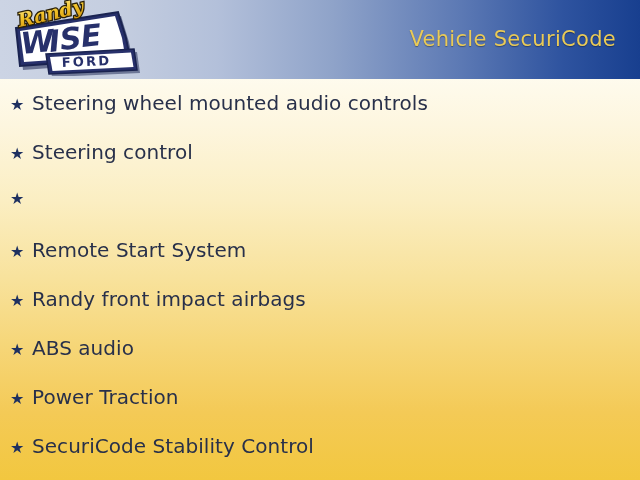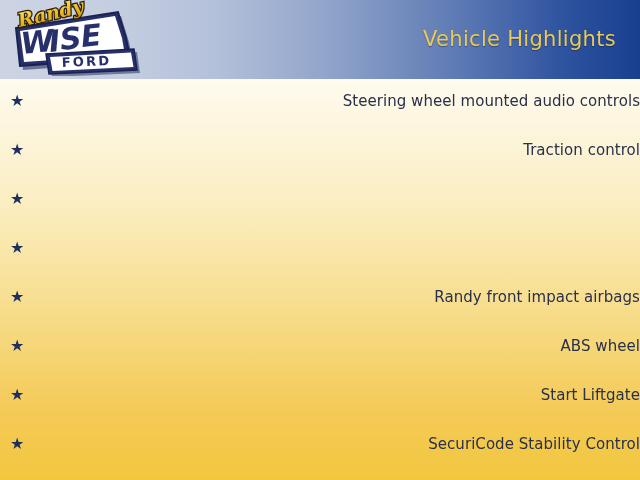--- a/index.html
+++ b/index.html
@@ -92,26 +92,25 @@
     flex:0 0 auto;
     width:22px;
     font-size:16px;
     line-height:1;
     color:#1e3060;
     text-align:left;
   }
 
   .hl-label {
     flex:1 1 auto;
-    font-size:15px;
+    font-size:20px;
     line-height:1;
     color:#28304a;
     letter-spacing:0.05px;
     white-space:nowrap;
-    text-align:right;
   }
 </style>
 </head>
 <body>
 
 <div id="page">
 
   <div id="header">
 
     <div id="logo">
@@ -143,56 +142,57 @@
         <path d="M44 57 L125 52.5 L127.5 67 L46.5 71 Z" fill="#ffffff"></path>
         <text x="56" y="67" fill="#27306b" font-family="DejaVu Sans, sans-serif" font-weight="bold" font-size="13" letter-spacing="2.2" transform="rotate(-2.5 56 67)">FORD</text>
 
         <g transform="rotate(-13 18 24)">
           <text x="13" y="26" fill="#2a2008" font-family="DejaVu Serif, serif" font-style="italic" font-weight="bold" font-size="19" stroke="#2a2008" stroke-width="2.6">Randy</text>
           <text x="13" y="26" fill="url(#goldg)" font-family="DejaVu Serif, serif" font-style="italic" font-weight="bold" font-size="19">Randy</text>
         </g>
       </svg>
     </div>
 
-    <div id="header-title">Vehicle Highlights</div>
+    <div id="header-title">Vehicle SecuriCode</div>
   </div>
 
   <ul id="highlights">
 
     <li class="hl-item">
       <span class="hl-star">★</span>
       <span class="hl-label">Steering wheel mounted audio controls</span>
     </li>
 
     <li class="hl-item">
       <span class="hl-star">★</span>
-      <span class="hl-label">Traction control</span>
-    </li>
-
-    <li class="hl-item">
-      <span class="hl-star">★</span>
-    </li>
-
-    <li class="hl-item">
-      <span class="hl-star">★</span>
+      <span class="hl-label">Steering control</span>
+    </li>
+
+    <li class="hl-item">
+      <span class="hl-star">★</span>
+    </li>
+
+    <li class="hl-item">
+      <span class="hl-star">★</span>
+      <span class="hl-label">Remote Start System</span>
     </li>
 
     <li class="hl-item">
       <span class="hl-star">★</span>
       <span class="hl-label">Randy front impact airbags</span>
     </li>
 
     <li class="hl-item">
       <span class="hl-star">★</span>
-      <span class="hl-label">ABS wheel</span>
-    </li>
-
-    <li class="hl-item">
-      <span class="hl-star">★</span>
-      <span class="hl-label">Start Liftgate</span>
+      <span class="hl-label">ABS audio</span>
+    </li>
+
+    <li class="hl-item">
+      <span class="hl-star">★</span>
+      <span class="hl-label">Power Traction</span>
     </li>
 
     <li class="hl-item">
       <span class="hl-star">★</span>
       <span class="hl-label">SecuriCode Stability Control</span>
     </li>
 
   </ul>
 
 </div>

